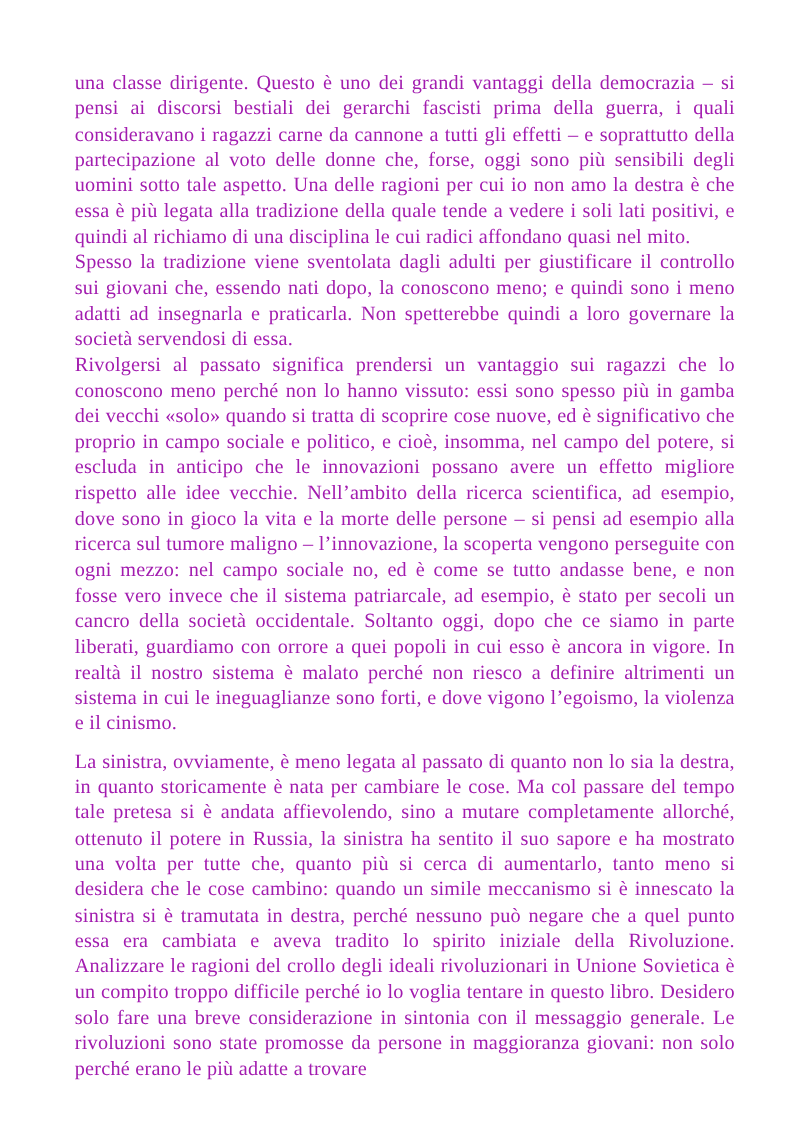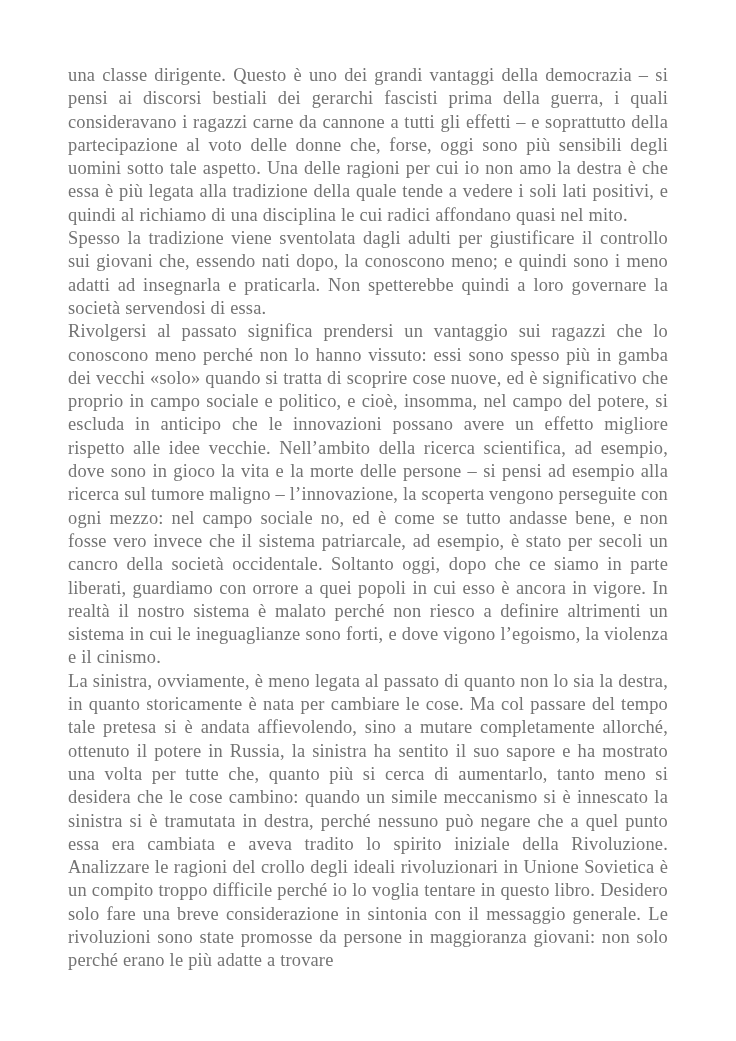--- a/index.html
+++ b/index.html
@@ -30,29 +30,30 @@
   }
 
   p.para {
     margin: 0;
     padding: 0;
     text-align: justify;
     text-justify: inter-word;
     text-indent: 0;
     font-size: 18.4px;
     line-height: 23.3px;
-    color: #737373;
+    color: #a21caf;
     letter-spacing: 0.01em;
     word-spacing: 0.005em;
     -webkit-font-smoothing: antialiased;
   }
 
   
   p.para.continues {
     text-align-last: left;
+    margin-top: 11px;
   }
 </style>
 </head>
 <body>
 
 <div id="page">
   <div id="text-column">
 
     <p class="para">una classe dirigente. Questo è uno dei grandi vantaggi della democrazia – si pensi ai discorsi bestiali dei gerarchi fascisti prima della guerra, i quali consideravano i ragazzi carne da cannone a tutti gli effetti – e soprattutto della partecipazione al voto delle donne che, forse, oggi sono più sensibili degli uomini sotto tale aspetto. Una delle ragioni per cui io non amo la destra è che essa è più legata alla tradizione della quale tende a vedere i soli lati positivi, e quindi al richiamo di una disciplina le cui radici affondano quasi nel mito.</p>
 

